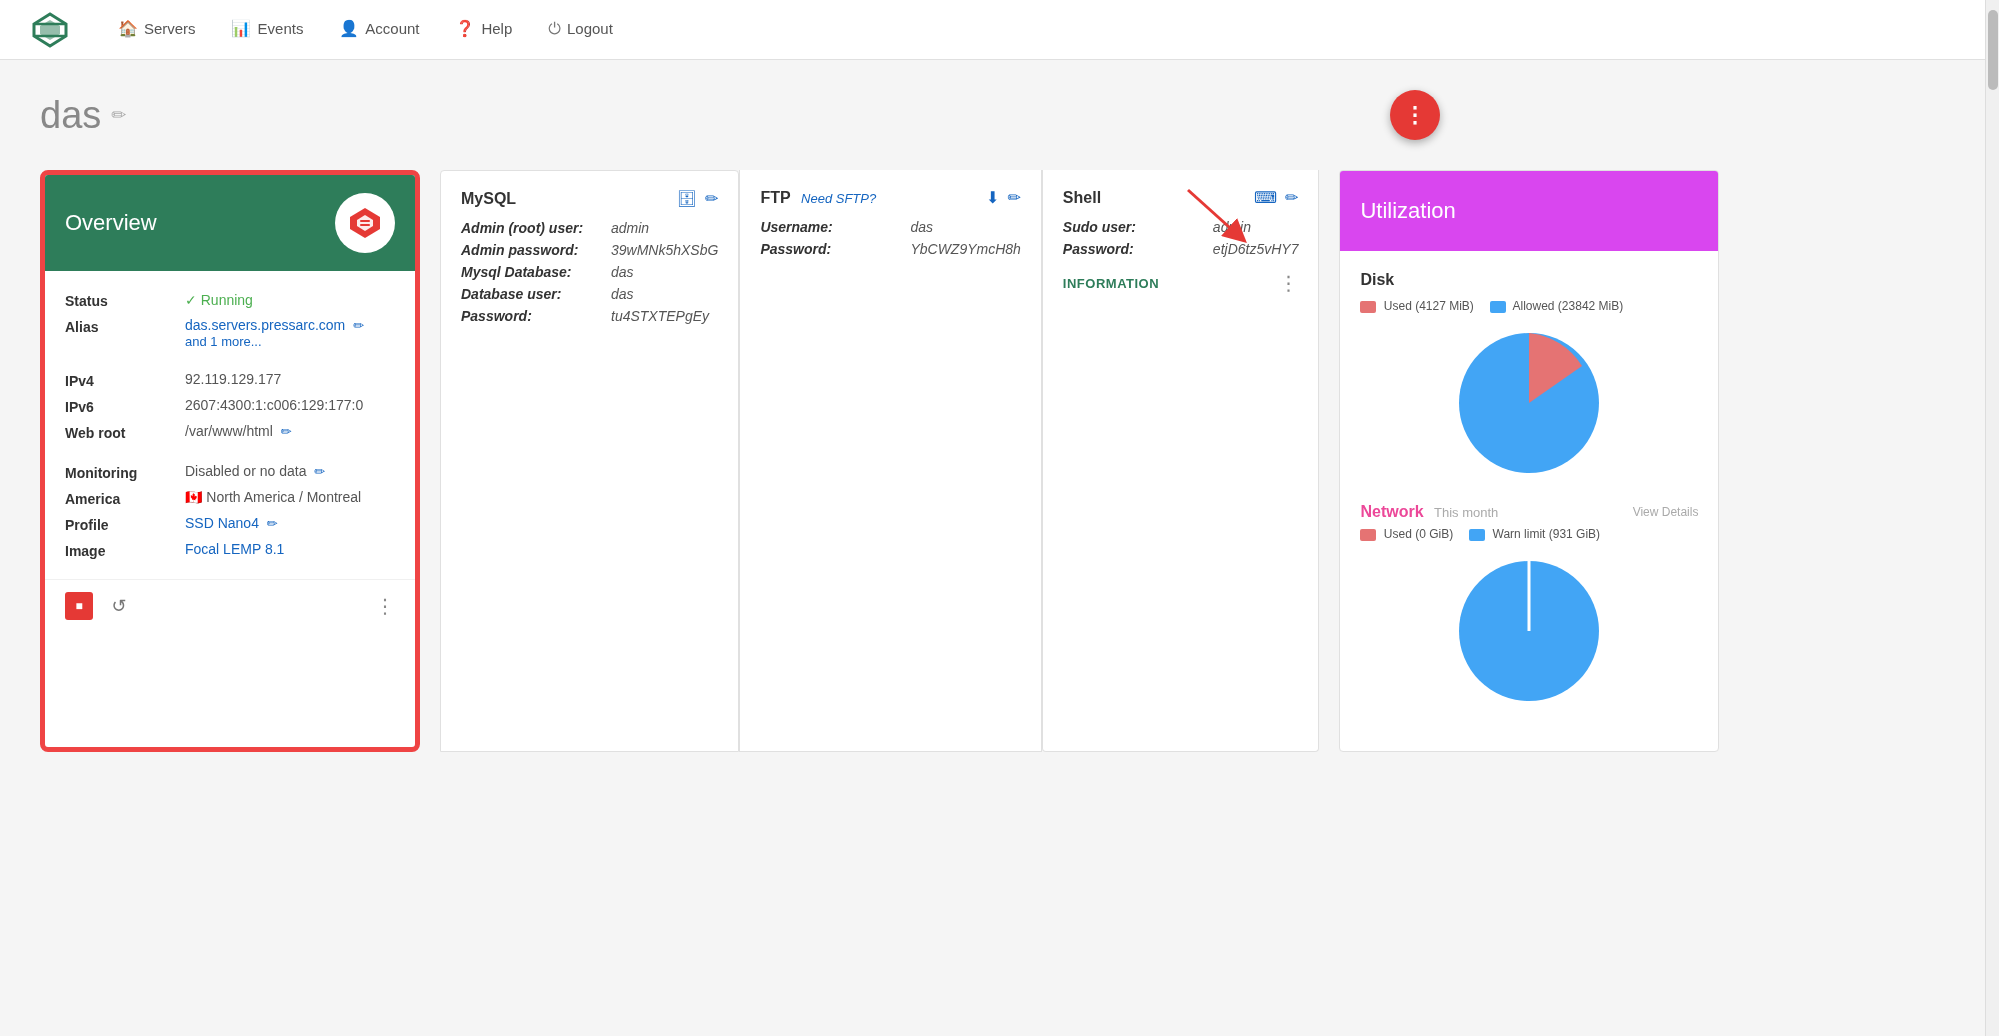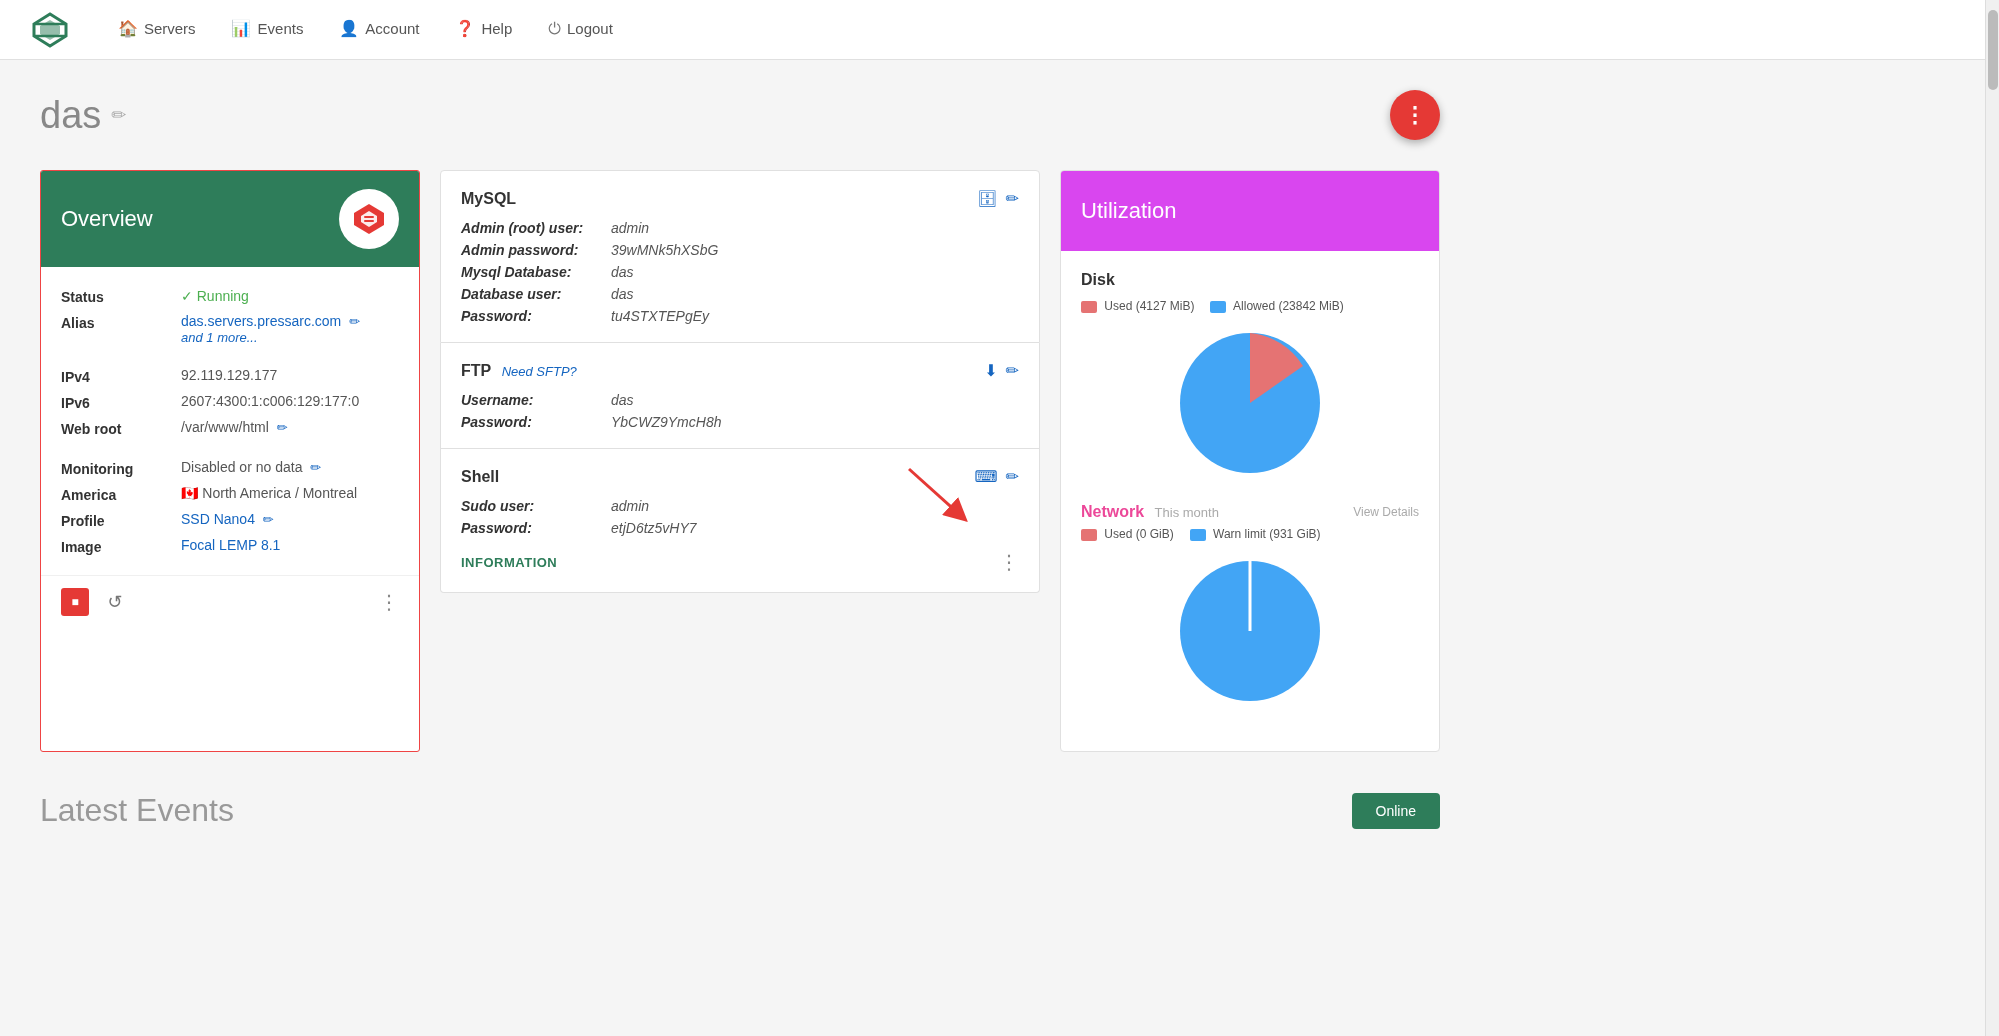--- a/index.html
+++ b/index.html
@@ -104,22 +104,22 @@
     .cards-row {
       display: grid;
       grid-template-columns: 380px 1fr 380px;
       gap: 20px;
       margin-bottom: 40px;
     }
 
     
     .card {
       background: #fff;
-      border: 1px solid #ef4444;
-      border-radius: 3px;
+      border: 5px solid #ef4444;
+      border-radius: 8px;
       overflow: hidden;
     }
     .card-header-green {
       background: #2e7d5a;
       color: #fff;
       padding: 18px 20px;
       display: flex;
       align-items: center;
       justify-content: space-between;
       min-height: 80px;
@@ -163,21 +163,21 @@
       color: #4caf50;
       font-weight: 500;
       display: flex;
       align-items: center;
       gap: 4px;
     }
     .info-value a, .alias-link {
       color: #1565c0;
       text-decoration: none;
     }
-    .and-more { color: #1565c0; cursor: pointer; font-size: 13px; font-style: italic; }
+    .and-more { color: #1565c0; cursor: pointer; font-size: 13px; }
     .info-spacer { grid-column: 1/-1; height: 6px; }
     .card-footer {
       padding: 12px 20px;
       display: flex;
       align-items: center;
       justify-content: space-between;
       border-top: 1px solid #f0f0f0;
     }
     .footer-actions {
       display: flex;
@@ -210,21 +210,20 @@
       color: #888;
       cursor: pointer;
       font-size: 20px;
       display: flex;
       align-items: center;
     }
 
     
     .middle-cards {
       display: flex;
-      flex-direction: column;
       gap: 0;
     }
     .service-card {
       background: #fff;
       border: 1px solid #e0e0e0;
       padding: 18px 20px;
     }
     .service-card + .service-card {
       border-top: none;
     }
@@ -648,18 +647,14 @@
             <circle cx="80" cy="80" r="70" fill="#42a5f5"></circle>
 
             <line x1="80" y1="80" x2="80" y2="10" stroke="#fff" stroke-width="3"></line>
           </svg>
         </div>
       </div>
     </div>
 
   </div>
 
-  <div class="latest-events-row">
-    <span class="latest-events-title">Latest Events</span>
-    <div class="online-badge">Online</div>
-  </div>
 
 </div>
 
 </body></html>

